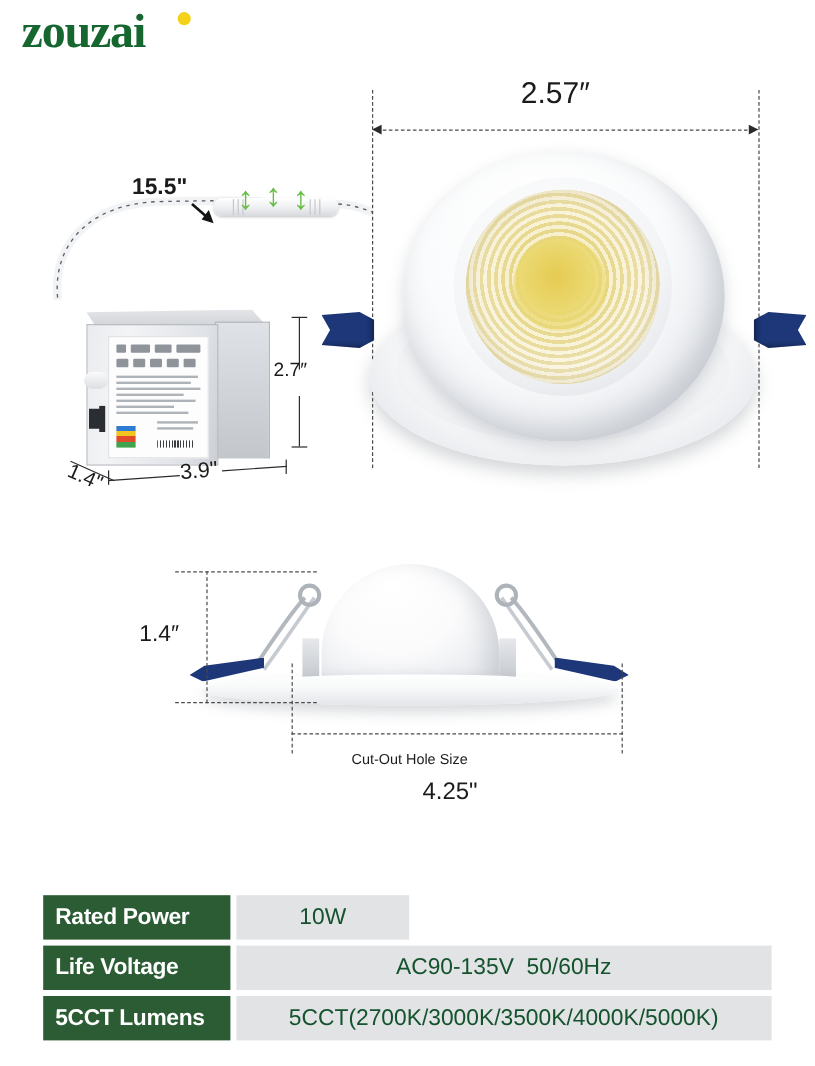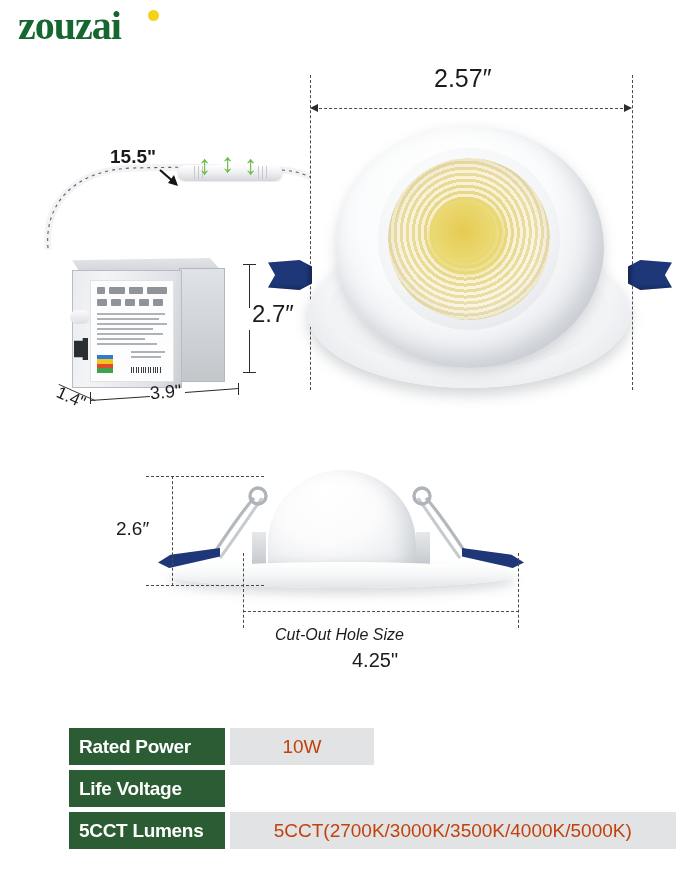--- a/index.html
+++ b/index.html
@@ -100,26 +100,26 @@
     background:linear-gradient(#ffffff 0%,#f7f8f9 45%,#e3e5e9 100%);
     box-shadow:0 6px 11px rgba(130,136,146,.30);}
   .neck{position:absolute;top:62px;width:14px;height:40px;
     background:linear-gradient(#e6e8eb,#bfc3c9);}
   .clip2{position:absolute;width:62px;height:20px;background:#1d3778;}
   .clip2-l{clip-path:polygon(0% 72%,20% 34%,100% 0%,100% 42%,18% 100%);}
   .clip2-r{clip-path:polygon(100% 72%,80% 34%,0% 0%,0% 42%,82% 100%);}
 
   
   .param-title{position:absolute;left:36px;top:668px;font-size:30px;font-weight:700;color:#14572a;}
-  .ptable{position:absolute;left:36px;top:728px;width:607px;margin-left:33px;}
+  .ptable{position:absolute;left:36px;top:746px;width:607px;}
   .prow{display:flex;gap:5px;margin-bottom:5px;height:37px;}
   .cell{display:flex;align-items:center;font-size:19px;box-sizing:border-box;}
   .k{background:#2b5c33;color:#ffffff;font-weight:700;padding-left:10px;justify-content:flex-start;
      letter-spacing:-.3px;}
-  .v{background:#e2e3e5;color:#c2410c;justify-content:center;}
+  .v{background:#e2e3e5;color:#14532d;justify-content:center;}
   .k1{width:156px;}
   .v1{width:144px;}
   .k2{width:150px;justify-content:center;padding-left:0;}
   .v2{width:146px;}
   .vwide{width:448px;}
 </style>
 </head>
 <body>
 
 <div id="stage">
@@ -198,21 +198,21 @@
       <div class="lbl-ln" style="left:40px;top:75px;width:30px;"></div>
       <div class="lbl-bar"></div>
       <div class="lbl-code"></div>
     </div>
   </div>
 
   <div class="solidv" style="left:249px;top:264px;height:44px;"></div>
   <div class="solidv" style="left:249px;top:330px;height:42px;"></div>
   <div class="solidh" style="left:243px;top:264px;width:13px;"></div>
   <div class="solidh" style="left:243px;top:372px;width:13px;"></div>
-  <div class="dim" style="left:252px;top:300px;font-size:24px;">2.7″</div>
+  <div class="dim" style="left:228px;top:300px;font-size:16px;">2.7″</div>
 
   <div class="solidh" style="left:90px;top:398px;width:60px;transform:rotate(-4deg);"></div>
   <div class="solidh" style="left:185px;top:390px;width:54px;transform:rotate(-4deg);"></div>
   <div class="solidv" style="left:90px;top:392px;height:12px;"></div>
   <div class="solidv" style="left:238px;top:383px;height:12px;"></div>
   <div class="dim" style="left:150px;top:382px;font-size:18px;transform:rotate(-5deg);">3.9"</div>
 
   <div class="solidh" style="left:57px;top:392px;width:40px;transform:rotate(24deg);"></div>
   <div class="dim" style="left:56px;top:388px;font-size:17px;transform:rotate(24deg);">1.4"</div>
 
@@ -229,39 +229,40 @@
     <div class="neck" style="left:266px;"></div>
     <div class="dome"></div>
     <div class="flange"></div>
     <div class="clip2 clip2-l" style="left:8px;top:78px;"></div>
     <div class="clip2 clip2-r" style="left:312px;top:78px;"></div>
   </div>
 
   <div class="hdash" style="left:146px;top:476px;width:118px;"></div>
   <div class="hdash" style="left:146px;top:585px;width:118px;"></div>
   <div class="vdash" style="left:172px;top:476px;height:110px;"></div>
-  <div class="dim" style="left:116px;top:518px;font-size:19px;">2.6″</div>
+  <div class="dim" style="left:116px;top:518px;font-size:19px;">1.4″</div>
 
   <div class="vdash" style="left:243px;top:553px;height:75px;"></div>
   <div class="vdash" style="left:518px;top:553px;height:75px;"></div>
   <div class="hdash" style="left:243px;top:611px;width:276px;"></div>
-  <div class="dim" style="left:275px;top:626px;font-size:16px;font-style:italic;">Cut-Out Hole Size</div>
+  <div class="dim" style="left:293px;top:626px;font-size:12px;">Cut-Out Hole Size</div>
   <div class="dim" style="left:352px;top:649px;font-size:20px;">4.25"</div>
 
 
   <div class="ptable">
 
     <div class="prow">
       <div class="cell k k1">Rated Power</div>
       <div class="cell v v1">10W</div>
     </div>
 
 
     <div class="prow">
       <div class="cell k k1">Life Voltage</div>
+      <div class="cell v vwide">AC90-135V&nbsp;&nbsp;50/60Hz</div>
     </div>
 
     <div class="prow">
       <div class="cell k k1">5CCT Lumens</div>
       <div class="cell v vwide">5CCT(2700K/3000K/3500K/4000K/5000K)</div>
     </div>
 
   </div>
 
 </div>

